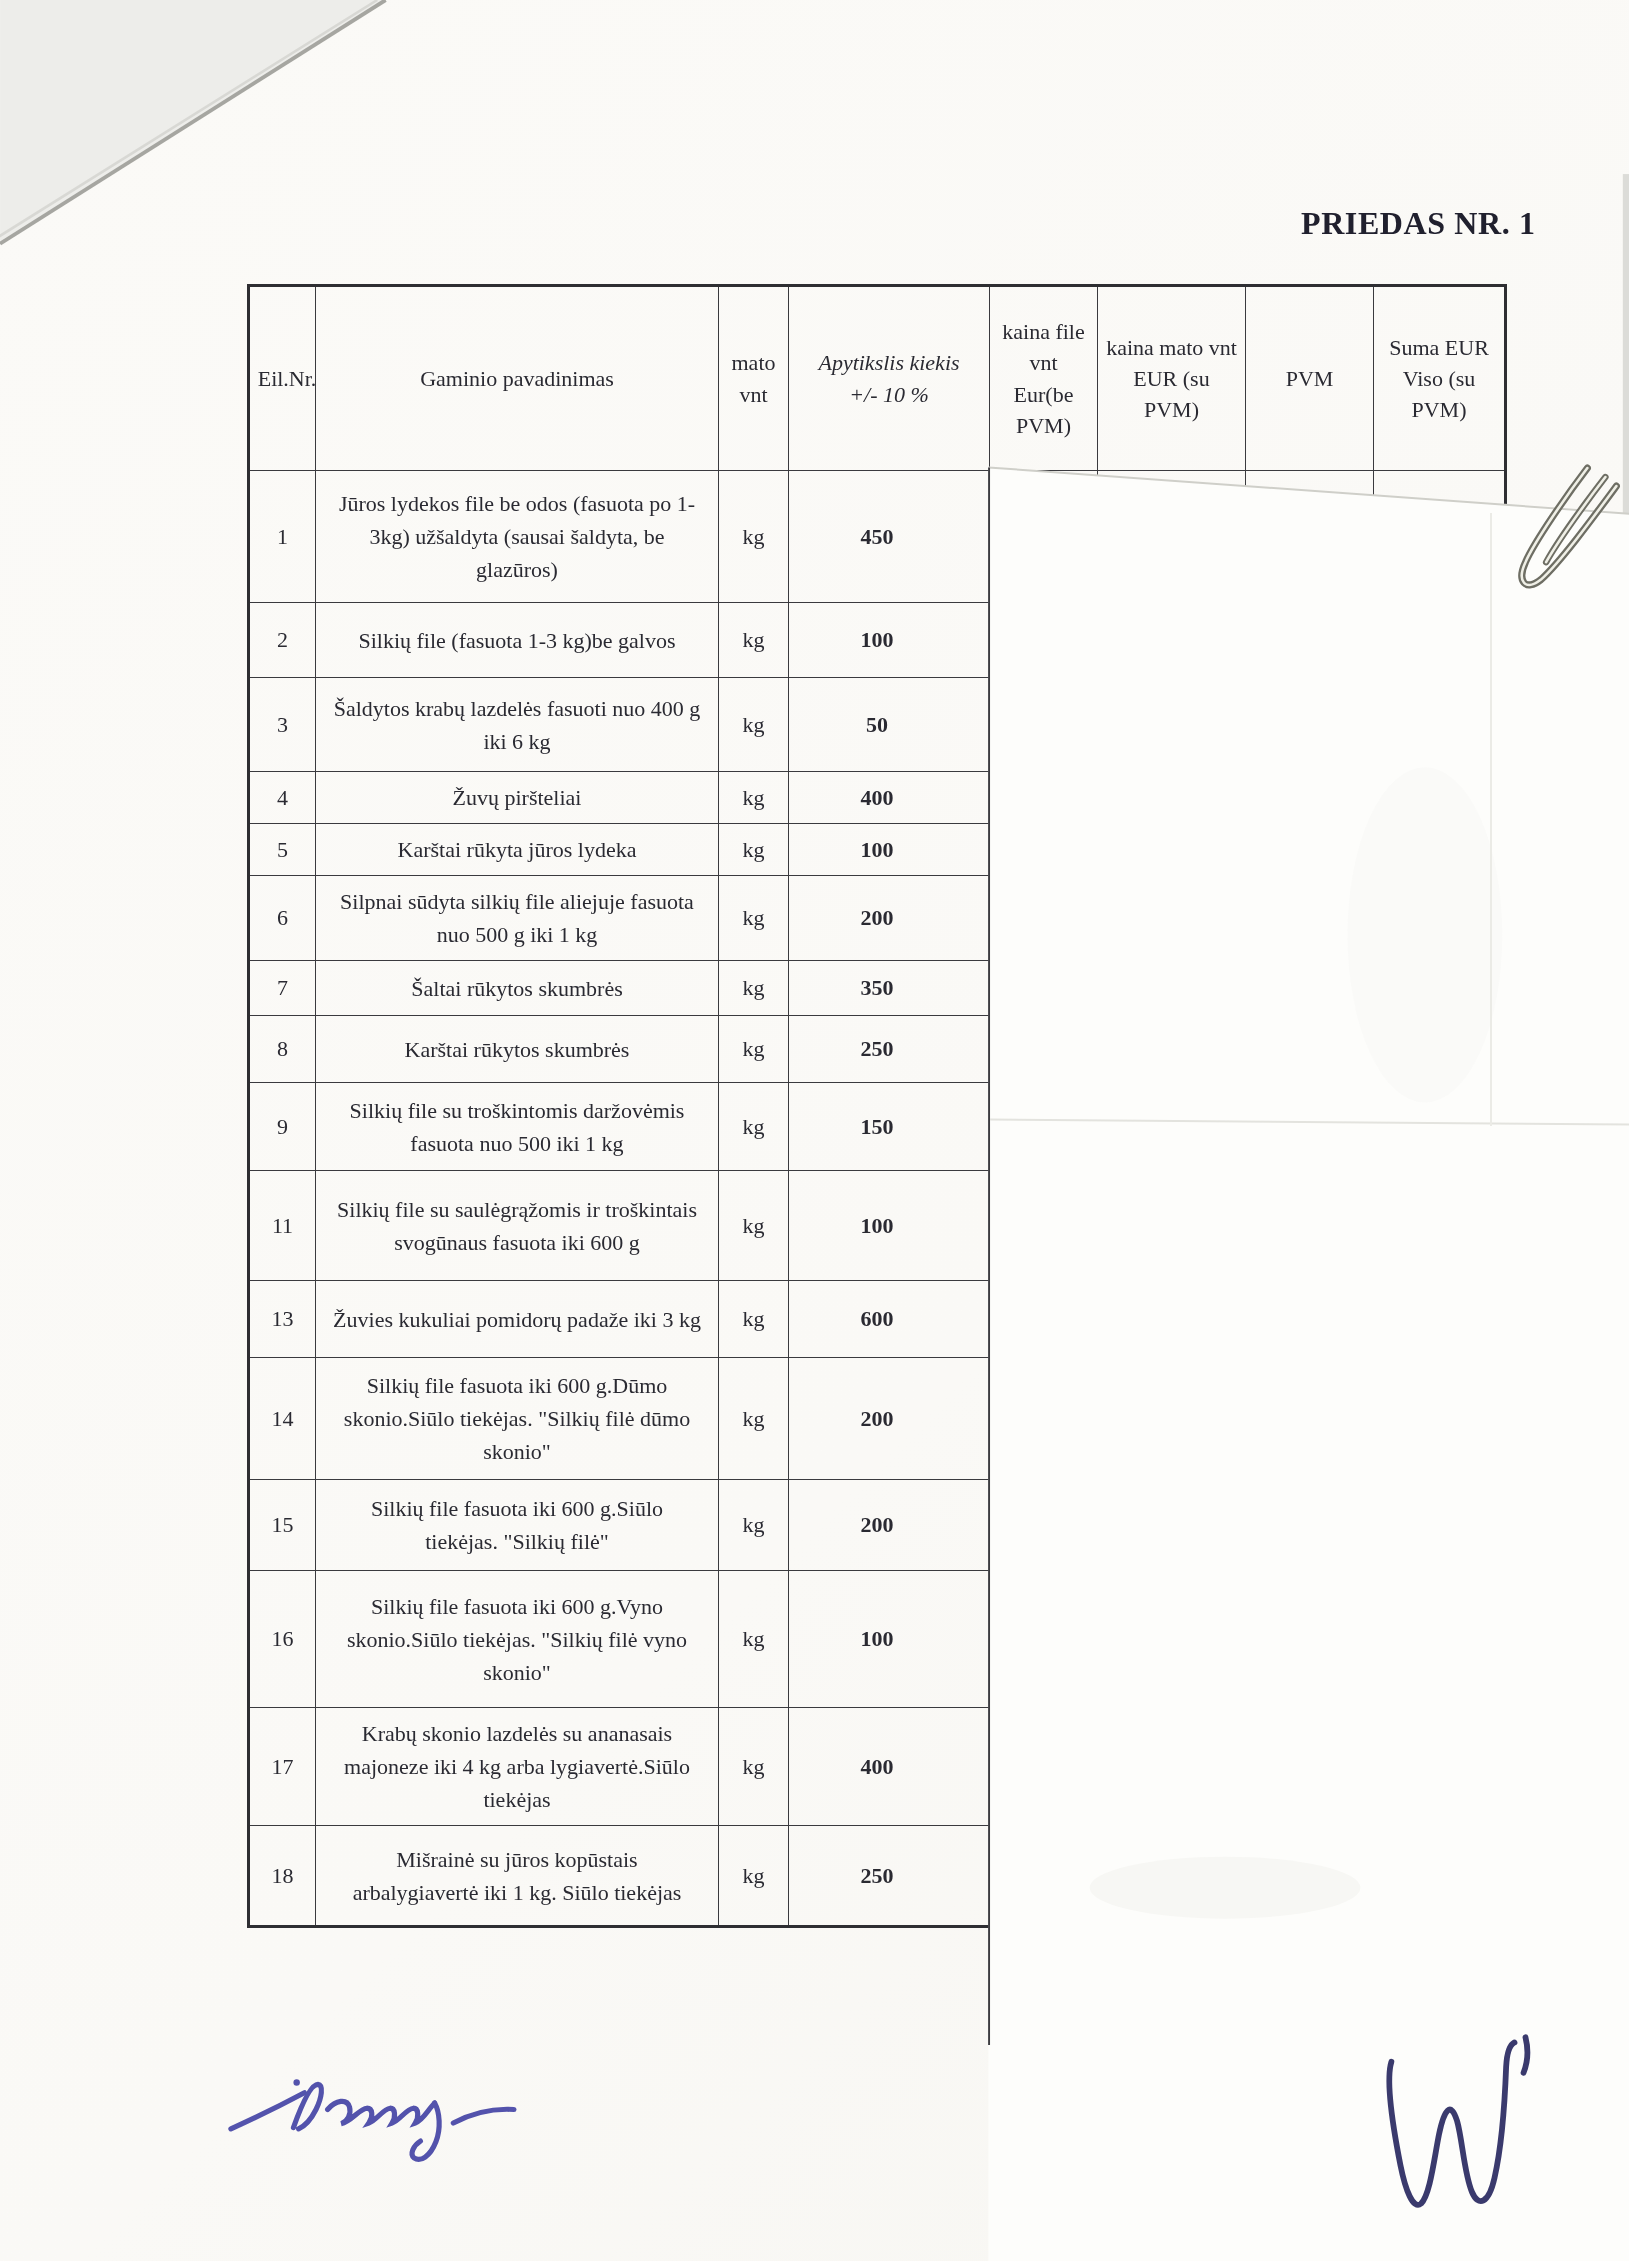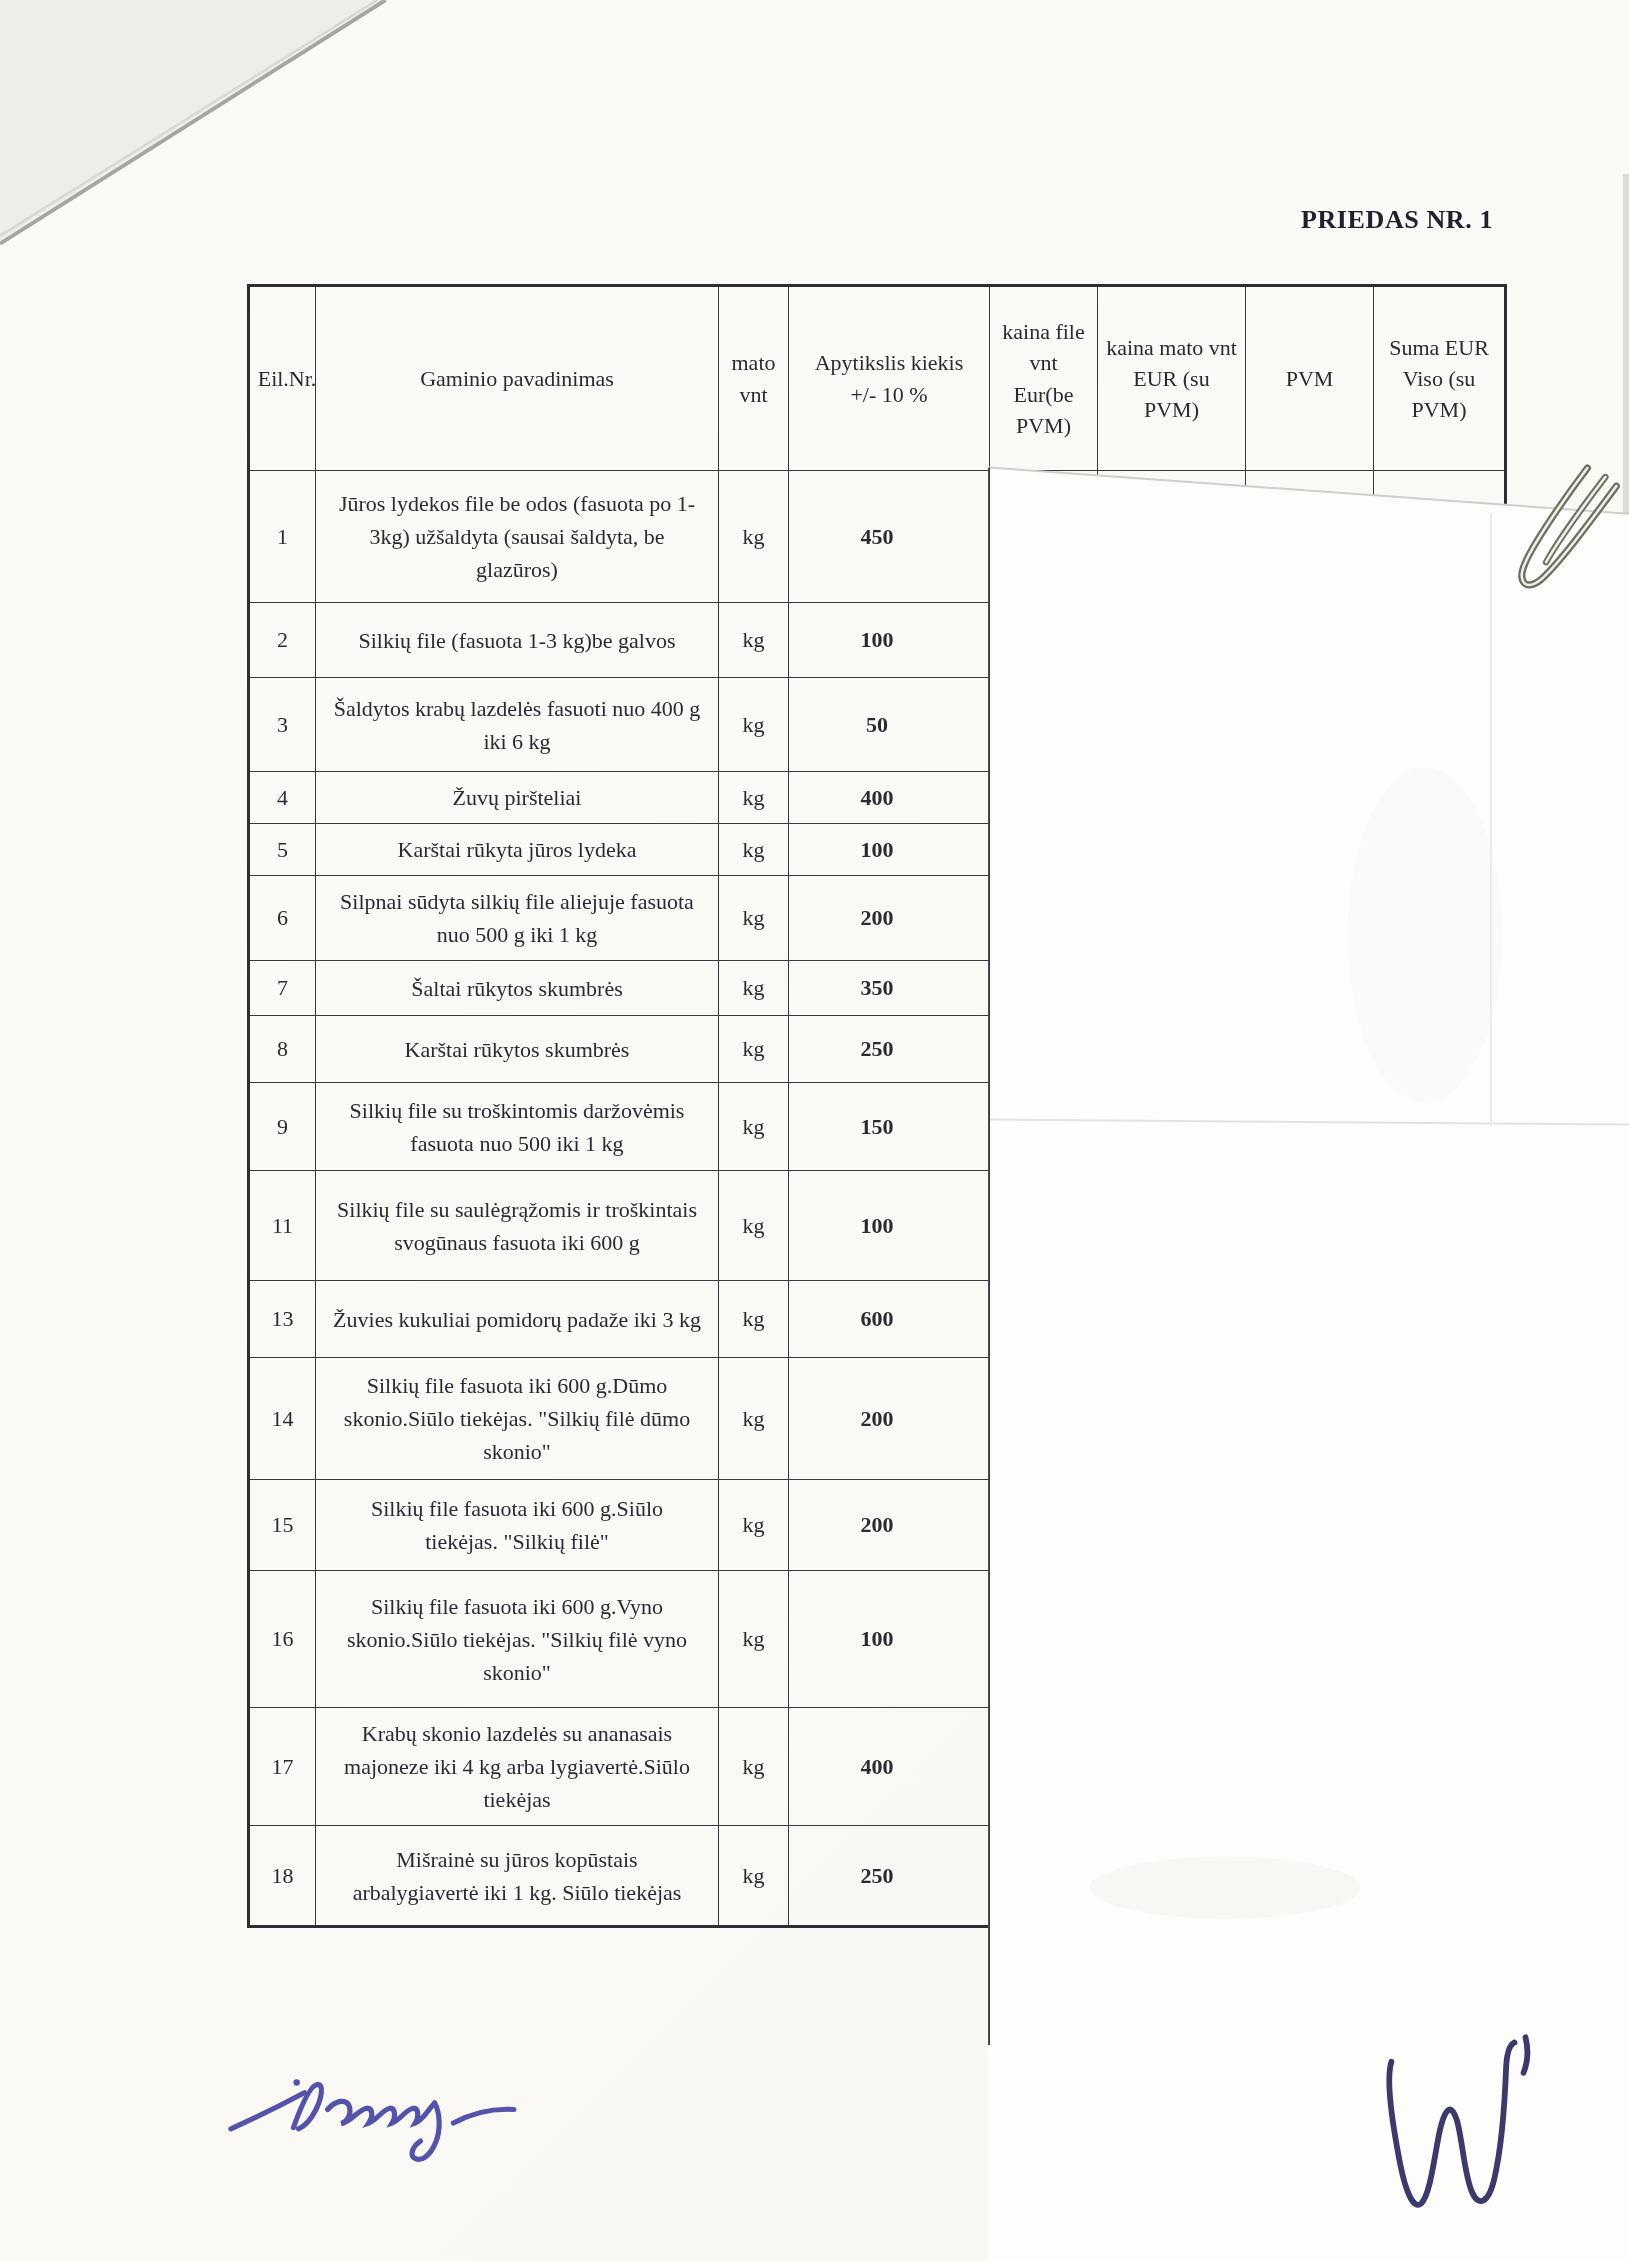--- a/index.html
+++ b/index.html
@@ -7,40 +7,40 @@
     position:relative;
     width:1630px;height:2261px;
     background:linear-gradient(135deg,#fbfaf7 0%,#faf9f6 60%,#f7f6f2 100%);
     overflow:hidden;
     font-family:"Liberation Serif","DejaVu Serif",serif;
     color:#26262e;
   }
   .bg-art,.overlay-svg,.ink-svg{position:absolute;left:0;top:0;}
   .doc-title{
     position:absolute;left:1301px;top:205px;
-    font-size:26px;font-weight:bold;letter-spacing:0.6px;color:#20202e;
+    font-size:32px;font-weight:bold;letter-spacing:0.6px;color:#20202e;
     white-space:nowrap;
   }
   table.doc-table{
     position:absolute;left:247px;top:284px;
     width:1257px;
     border-collapse:collapse;table-layout:fixed;
     font-size:22px;color:#2a2a32;
   }
   table.doc-table th,table.doc-table td{
     border:1.9px solid #3a3a3e;
     vertical-align:middle;
     background:transparent;
   }
   table.doc-table{border:3.2px solid #2e2e32;}
   table.doc-table thead th{
     font-weight:normal;text-align:center;line-height:1.42;
     height:183px;padding:0 7.7px;
   }
-  table.doc-table thead th.h-kiekis{padding:0 19px;}
+  table.doc-table thead th.h-kiekis{padding:0 19px;font-style:italic;}
   td.c-nr{text-align:center;}
   td.c-name{padding:9px 17px;line-height:1.5;text-align:center;}
   td.c-unit{text-align:center;}
   td.c-qty{text-align:center;font-weight:bold;padding-right:25px;}
   td.c-cov{background:transparent;}
   .crease-h{position:absolute;left:990px;top:1121px;width:640px;height:1.9px;background:#e3e3de;transform:rotate(0.45deg);}
   .crease-v{position:absolute;left:1490px;top:513px;width:1.9px;height:613px;background:#ebebe6;}
 </style>
 </head>
 <body>

